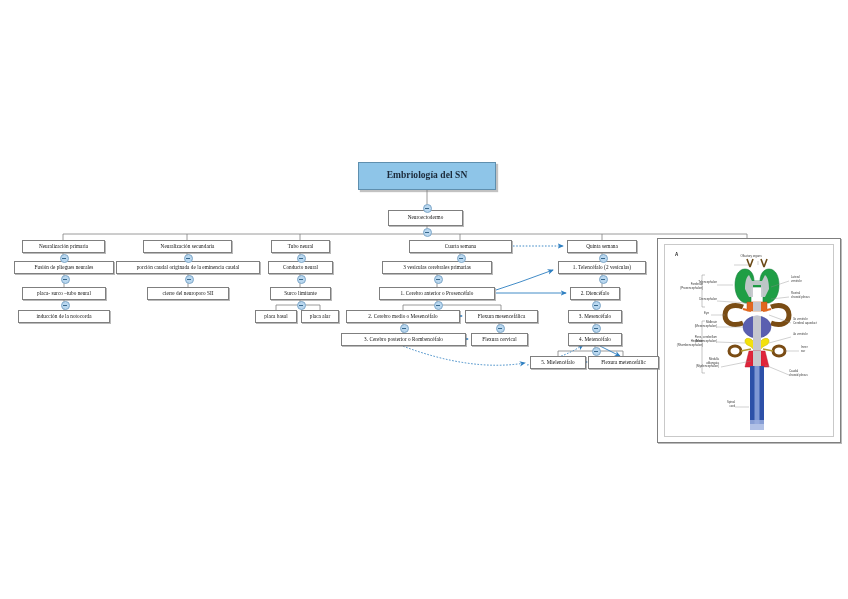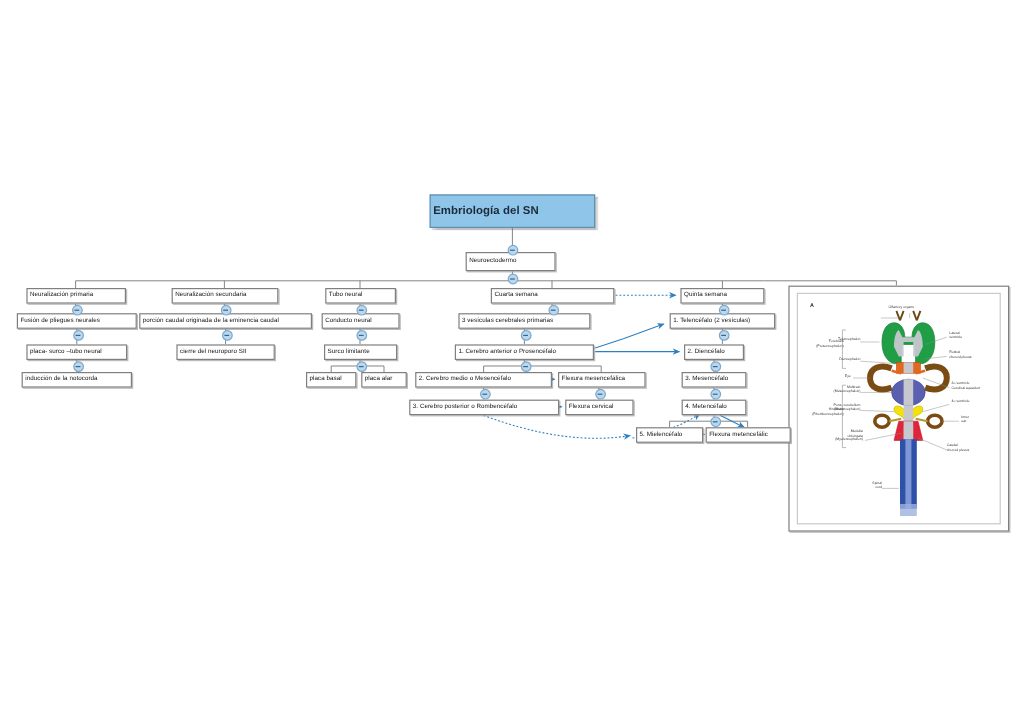--- a/index.html
+++ b/index.html
@@ -8,25 +8,26 @@
     font-family:"Liberation Sans","DejaVu Sans",sans-serif;
     overflow:hidden;position:relative;
   }
   #canvas{position:absolute;left:0;top:0;width:848px;height:599px;}
   svg.links{position:absolute;left:0;top:0;width:848px;height:599px;pointer-events:none;}
 
   .node{
     position:absolute;box-sizing:border-box;
     border:1px solid #7f7f7f;background:#ffffff;
     color:#111111;text-align:center;
-    display:flex;align-items:center;
+    display:flex;align-items:center;justify-content:center;
     font-size:5.2px;line-height:1.05;letter-spacing:0.05px;
     padding:0 2px;white-space:nowrap;
     box-shadow:1px 1px 0 rgba(130,130,130,.55);
     z-index:5;
+    font-family:Liberation Serif, serif;
   }
   .node.root{
     background:#8ec5e8;border:1px solid #5f8fae;
     font-size:9.5px;font-weight:bold;color:#1b2a3a;
     box-shadow:2px 2px 1px rgba(120,120,120,.45);
   }
   .collapser{
     position:absolute;width:7px;height:7px;border-radius:50%;
     background:#b9d7ef;border:1px solid #7fa8c9;z-index:6;
   }

